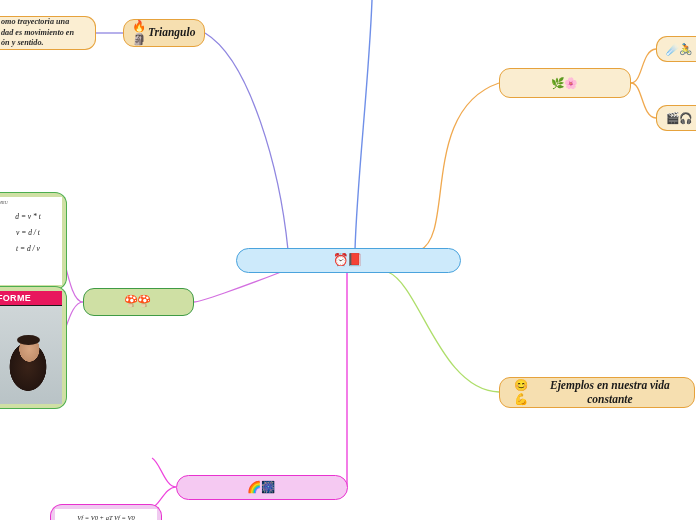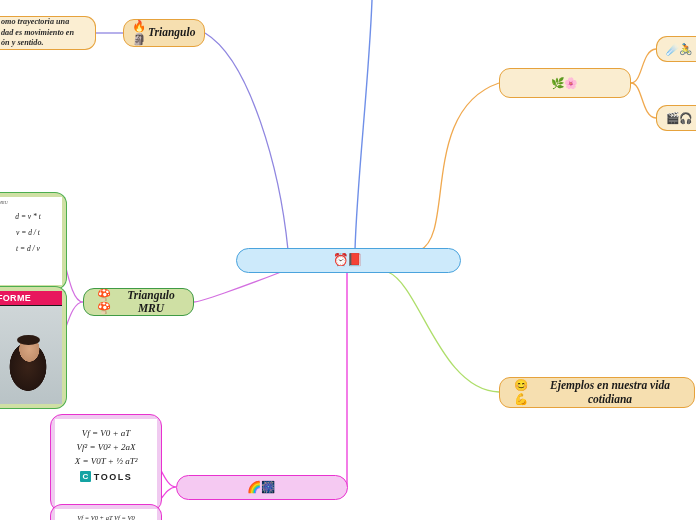--- a/index.html
+++ b/index.html
@@ -264,26 +264,25 @@
   <div class="node tan-light clip-right" style="left:656px; top:36px; width:48px; height:26px;">
     <span class="emo">☄️🚴</span>
   </div>
 
   <div class="node tan-light clip-right" style="left:656px; top:105px; width:48px; height:26px;">
     <span class="emo">🎬🎧</span>
   </div>
 
   <div class="node tan" style="left:499px; top:377px; width:196px; height:31px;">
     <span class="emo">😊💪</span>
-      <span class="lbl">Ejemplos en nuestra vida cotidiana</span>
+      <span class="lbl">Ejemplos en nuestra vida constante</span>
   </div>
 
   <div class="node green" style="left:83px; top:288px; width:111px; height:28px;">
     <span class="emo">🍄🍄</span>
-      <span class="lbl">Triangulo MRU</span>
   </div>
 
   <div class="green-img clip-left" style="position:absolute; left:-10px; top:192px; width:68px; height:88px;">
     <div class="imgcard formula-card fcard2">
       <div class="tiny-head">MRU</div>
       <div class="f">d = v * t</div>
       <div class="f">v = d / t</div>
       <div class="f">t = d / v</div>
     </div>
   </div>
@@ -292,31 +291,20 @@
     <div class="imgcard videocard">
       <div class="banner">FORME</div>
       <div class="photo"></div>
     </div>
   </div>
 
   <div class="node pink" style="left:176px; top:475px; width:172px; height:25px;">
     <span class="emo">🌈🎆</span>
   </div>
 
-  <div class="pink-img" style="position:absolute; left:50px; top:414px; width:102px; height:88px;">
-    <div class="imgcard formula-card">
-      <div class="f">Vf = V0 + aT</div>
-      <div class="f">Vf² = V0² + 2aX</div>
-      <div class="f">X = V0T + ½ aT²</div>
-      <div class="tools-logo">
-        <span class="mark">C</span>
-        <span class="txt">TOOLS</span>
-      </div>
-    </div>
-  </div>
 
   <div class="pink-img clip-bottom" style="position:absolute; left:50px; top:504px; width:102px; height:24px;">
     <div class="imgcard formula-card fcard3">
       <div class="f">Vf = V0 + aT        Vf = V0</div>
     </div>
   </div>
 
 </div>
 
 </body></html>

